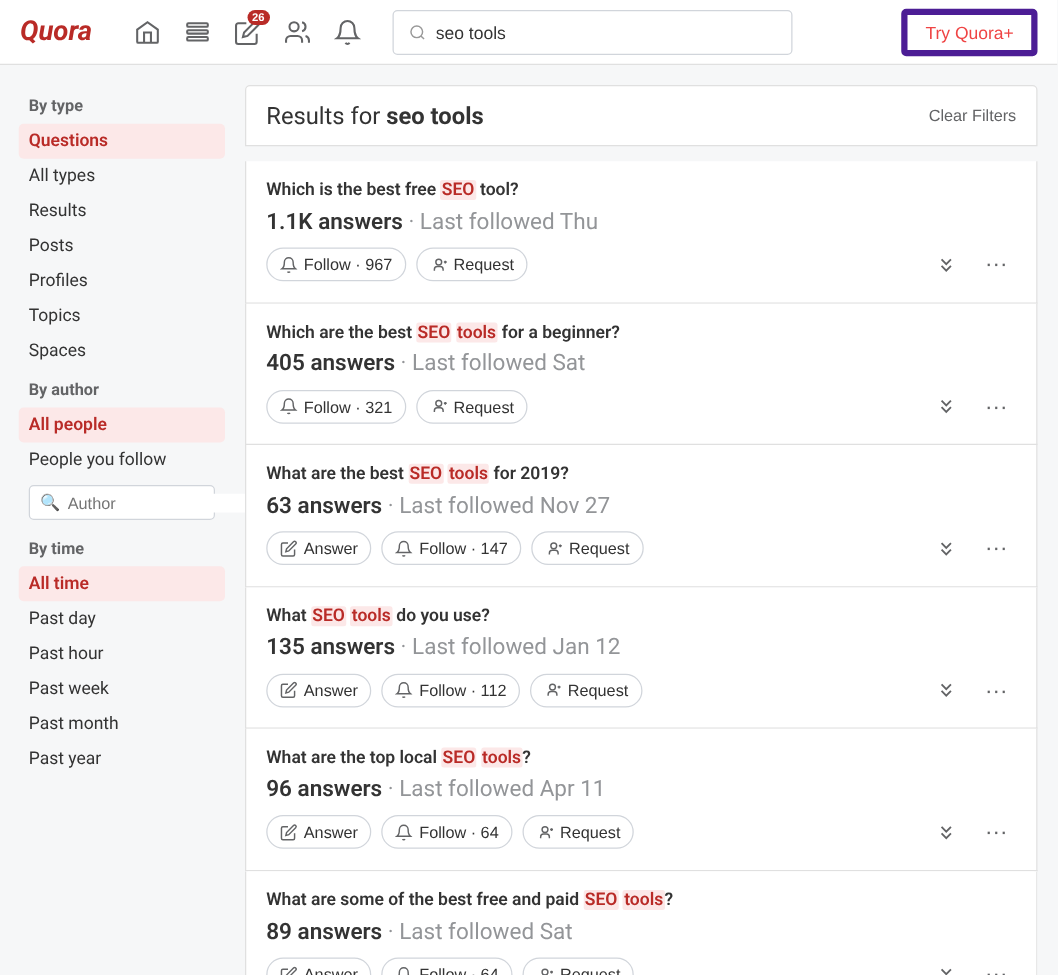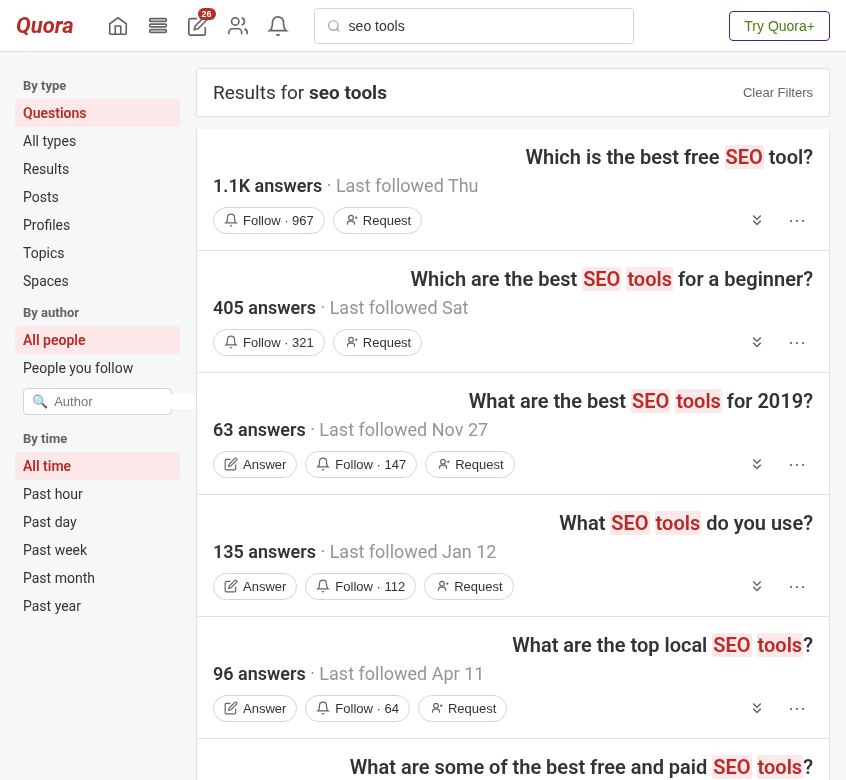--- a/index.html
+++ b/index.html
@@ -76,26 +76,26 @@
     .search-bar input {
       border: none;
       outline: none;
       flex: 1;
       font-size: 14px;
       color: #333;
     }
     .try-plus-btn {
       margin-left: auto;
       background: #fff;
-      border: 1px solid #4c1d95;
+      border: 5px solid #4c1d95;
       border-radius: 4px;
       padding: 6px 14px;
       font-size: 14px;
       cursor: pointer;
-      color: #4d7c0f;
+      color: #ef4444;
       white-space: nowrap;
     }
 
     
     .page-body {
       display: flex;
       max-width: 846px;
       margin: 0 auto;
       padding: 16px 0;
     }
@@ -178,26 +178,25 @@
     .question-card {
       background: #fff;
       border: 1px solid #e0e0e0;
       border-top: none;
       padding: 14px 16px;
     }
     .question-card:last-child {
       border-radius: 0 0 4px 4px;
     }
     .question-title {
-      font-size: 20px;
+      font-size: 14px;
       font-weight: 600;
       color: #333;
       margin-bottom: 4px;
       line-height: 1.4;
-      text-align: right;
     }
     .question-title .highlight {
       color: #b92b27;
       background: #fce8e8;
       border-radius: 2px;
       padding: 0 1px;
     }
     .question-meta {
       font-size: 18px;
       color: #939598;
@@ -324,22 +323,22 @@
     <a class="sidebar-item">People you follow</a>
 
     <div class="author-search">
       <span class="author-search-icon">🔍</span>
       <input type="text" placeholder="Author" style="">
     </div>
 
     <div class="sidebar-section-title">By time</div>
 
     <a class="sidebar-item active">All time</a>
+    <a class="sidebar-item">Past day</a>
     <a class="sidebar-item">Past hour</a>
-    <a class="sidebar-item">Past day</a>
     <a class="sidebar-item">Past week</a>
     <a class="sidebar-item">Past month</a>
     <a class="sidebar-item">Past year</a>
   </aside>
 
   <main class="main-content">
 
     <div class="results-header">
       <span class="results-title">
         Results for <strong>seo tools</strong>
@@ -545,20 +544,24 @@
             </svg>
         </button>
         <button class="more-btn">···</button>
       </div>
     </div>
 
     <div class="question-card">
       <div class="question-title">
         What are some of the best free and paid <span class="highlight">SEO</span> <span class="highlight">tools</span>?
       </div>
+      <div class="question-meta">
+        <span class="answers">89 answers</span>
+        <span> · Last followed Sat</span>
+      </div>
       <div class="question-actions">
         <button class="action-btn">
           <svg viewBox="0 0 24 24" fill="none" stroke="currentColor" stroke-width="2">
               <path d="M11 4H4a2 2 0 00-2 2v14a2 2 0 002 2h14a2 2 0 002-2v-7"></path>
               <path d="M18.5 2.5a2.121 2.121 0 013 3L12 15l-4 1 1-4 9.5-9.5z"></path>
             </svg>
           Answer
         </button>
         <button class="action-btn">
           <svg viewBox="0 0 24 24" fill="none" stroke="currentColor" stroke-width="2">

